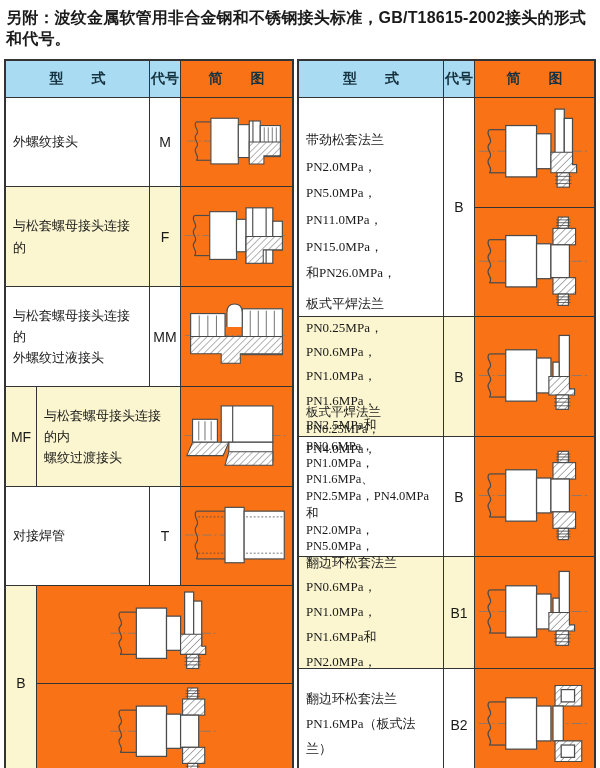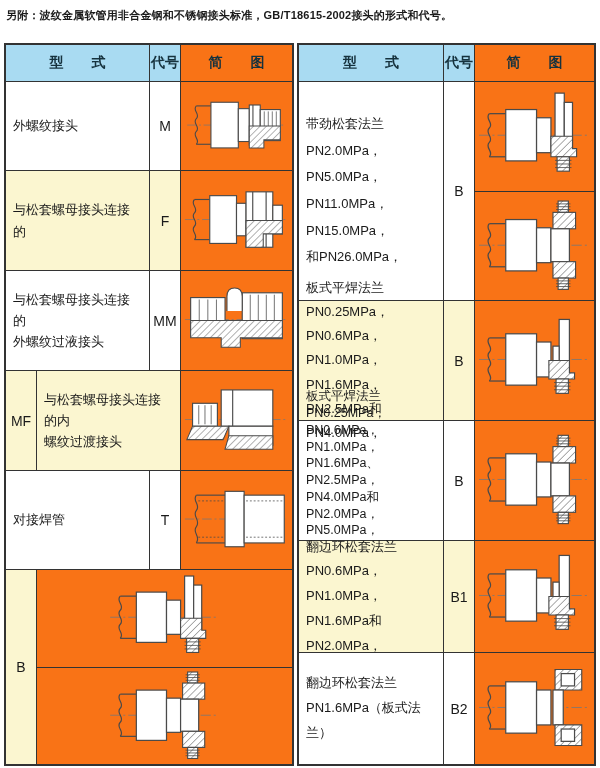--- a/index.html
+++ b/index.html
@@ -1,35 +1,35 @@
 <!DOCTYPE html>
 <html style="--header-bg: #a9dbf2; --hl-bg: #fbf6d0; --b: #333333;"><head>
 <meta charset="utf-8">
 <style>
   :root{
     --header-bg:#a9dbf2; --hl-bg:#fbf6d0; --b:#333333; --txt:#1a1a1a;
   }
   *{box-sizing:border-box;margin:0;padding:0}
   body{width:600px;height:768px;background:#ffffff;font-family:"Liberation Sans",sans-serif;color:var(--txt);overflow:hidden}
-  .intro{font-size:11px;font-weight:bold;padding:8px 6px 20px 6px;letter-spacing:0.2px}
+  .intro{font-size:16px;font-weight:bold;padding:8px 6px 9px 6px;letter-spacing:0.2px}
   .tables{display:flex;gap:3px;padding:0 4px}
   .tbl{border:2px solid var(--b);background:#fff}
   .tbl-l{width:290px}
   .tbl-r{width:299px}
   .row{display:flex;border-top:1px solid var(--b)}
   .row:first-child{border-top:none}
   .hrow{height:36px;background:var(--header-bg)}
   .hrow>div{display:flex;align-items:center;justify-content:center;font-size:14px;font-weight:bold;color:#16323e}
   .cell{border-right:1px solid var(--b);height:100%}
   .row>div:last-child{border-right:none}
   .c-type{width:144px;display:flex;align-items:center;padding:12px 7px}
   .tbl-r .c-type{width:145px}
   .c-code{width:31px;display:flex;align-items:center;justify-content:center;font-family:Liberation Sans, sans-serif;font-size:14px}
   .c-diag{flex:1;background:#f97316}
-  .t{font-family:Liberation Sans, sans-serif;font-size:13px;line-height:1.62;white-space:pre-line}
+  .t{font-family:Liberation Serif, serif;font-size:13px;line-height:1.62;white-space:pre-line}
   .hl .c-type,.hl .c-code{background:var(--hl-bg)}
   
   .lr0{height:89px}.lr1{height:100px}.lr2{height:100px}.lr3{height:100px}.lr4{height:99px}.lr5{height:195px}
   
   .rr0{height:219px}.rr1{height:120px}.rr2{height:120px}.rr3{height:112px}.rr4{height:112px}
   .rr0 .t{line-height:2.05}
   .rr1 .t{line-height:1.85}
   .rr2 .t{line-height:1.34;font-size:12.5px}
   .rr3 .t,.rr4 .t{line-height:1.9}
   .diag-stack{display:flex;flex-direction:column;height:100%}

